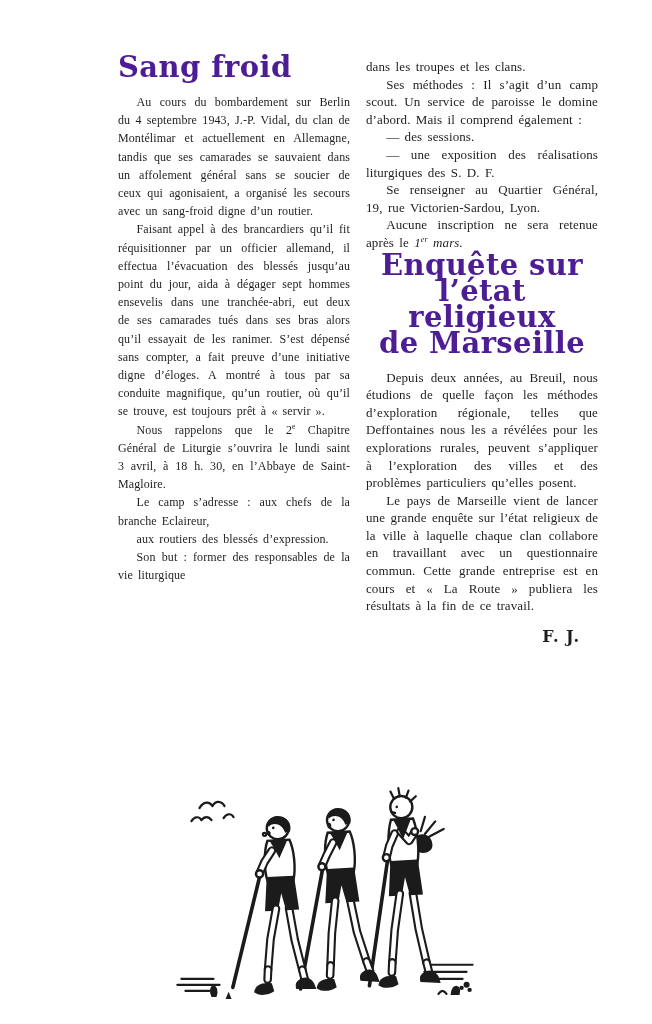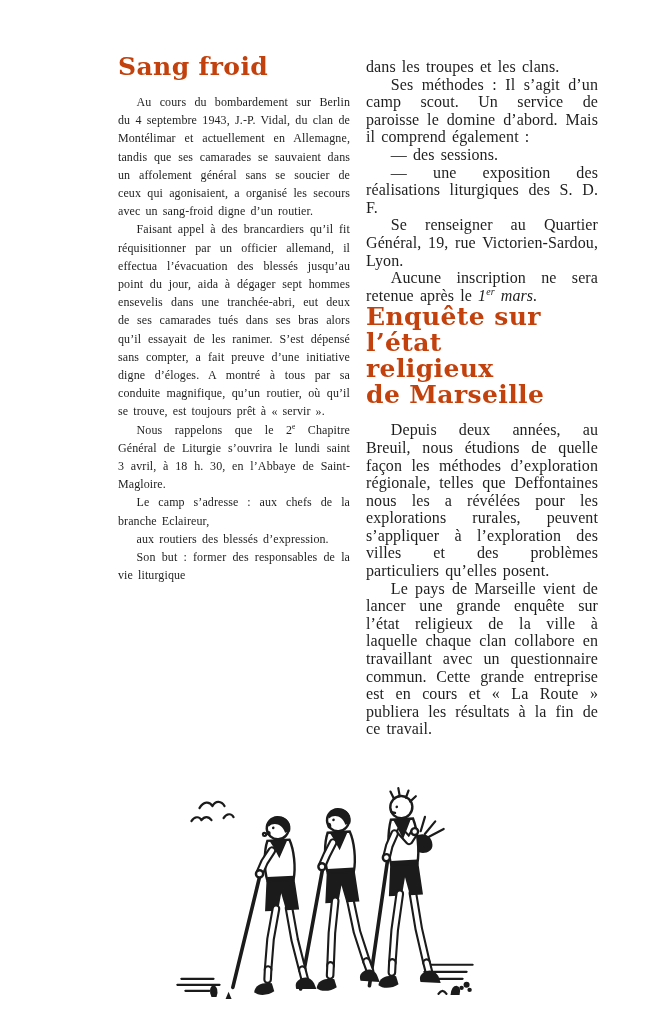--- a/index.html
+++ b/index.html
@@ -12,39 +12,39 @@
     color:#1e1e1e;
     -webkit-font-smoothing:antialiased;
   }
   .col { position:absolute; width:232px; }
   .col-left  { left:118px; top:54px; }
   .col-right { left:366px; top:58px; }
 
   h1.article-head {
     font-family:"DejaVu Serif", serif;
     font-weight:bold;
-    font-size:25px;
+    font-size:29px;
     line-height:26px;
     letter-spacing:0.4px;
     margin:0 0 13px 0;
-    color:#c2410c;
+    color:#4c1d95;
   }
   .h-camp { margin-top:26px; }
   .h-enq  { margin-top:26px; margin-bottom:16px; }
-  .h-enq div { display:block; }
+  .h-enq div { display:block;text-align:center; }
 
   p.body {
     margin:0;
     font-size:12px;
     line-height:18.2px;
     text-align:justify;
     word-spacing:2px;
     letter-spacing:0.1px;
   }
-  .col-right p.body { font-size:16px; line-height:17.6px; }
+  .col-right p.body { font-size:13px; line-height:17.6px; }
   .ind { text-indent:1.55em; }
   sup.ord { font-size:0.62em; line-height:0; }
   .deadline-date { font-style:italic; }
   p.sig {
     margin:12px 18px 0 0;
     text-align:right;
     font-family:"DejaVu Serif", serif;
     font-weight:bold;
     font-size:16px;
     letter-spacing:1px;
@@ -88,20 +88,21 @@
     <p class="body ind">Se renseigner au Quartier Général, 19, rue Victorien-Sardou, Lyon.</p>
     <p class="body ind"><span>Aucune inscription ne sera retenue après le </span><span class="deadline-date"><span>1</span><sup class="ord">er</sup><span> mars.</span></span></p>
 
     <h1 class="article-head h-enq">
       <div>Enquête sur l’état</div>
       <div>religieux</div>
       <div>de Marseille</div>
     </h1>
     <p class="body ind">Depuis deux années, au Breuil, nous étudions de quelle façon les méthodes d’exploration régionale, telles que Deffontaines nous les a révélées pour les explorations rurales, peuvent s’appliquer à l’exploration des villes et des problèmes particuliers qu’elles posent.</p>
     <p class="body ind">Le pays de Marseille vient de lancer une grande enquête sur l’état religieux de la ville à laquelle chaque clan collabore en travaillant avec un questionnaire commun. Cette grande entreprise est en cours et « La Route » publiera les résultats à la fin de ce travail.</p>
+    <p class="sig">F. J.</p>
   </div>
 
   <svg class="illus" viewBox="0 0 300 235" xmlns="http://www.w3.org/2000/svg" aria-hidden="true">
 
     <g>
       <path class="ln" d="M22,22 C26,15 32,15 35,20 C38,14 44,15 47,20"></path>
       <path class="ln" d="M14,35 C17,30 22,30 24,34 C27,30 31,30 34,34"></path>
       <path class="ln" d="M46,32 C49,27 54,27 56,31"></path>
     </g>
 

